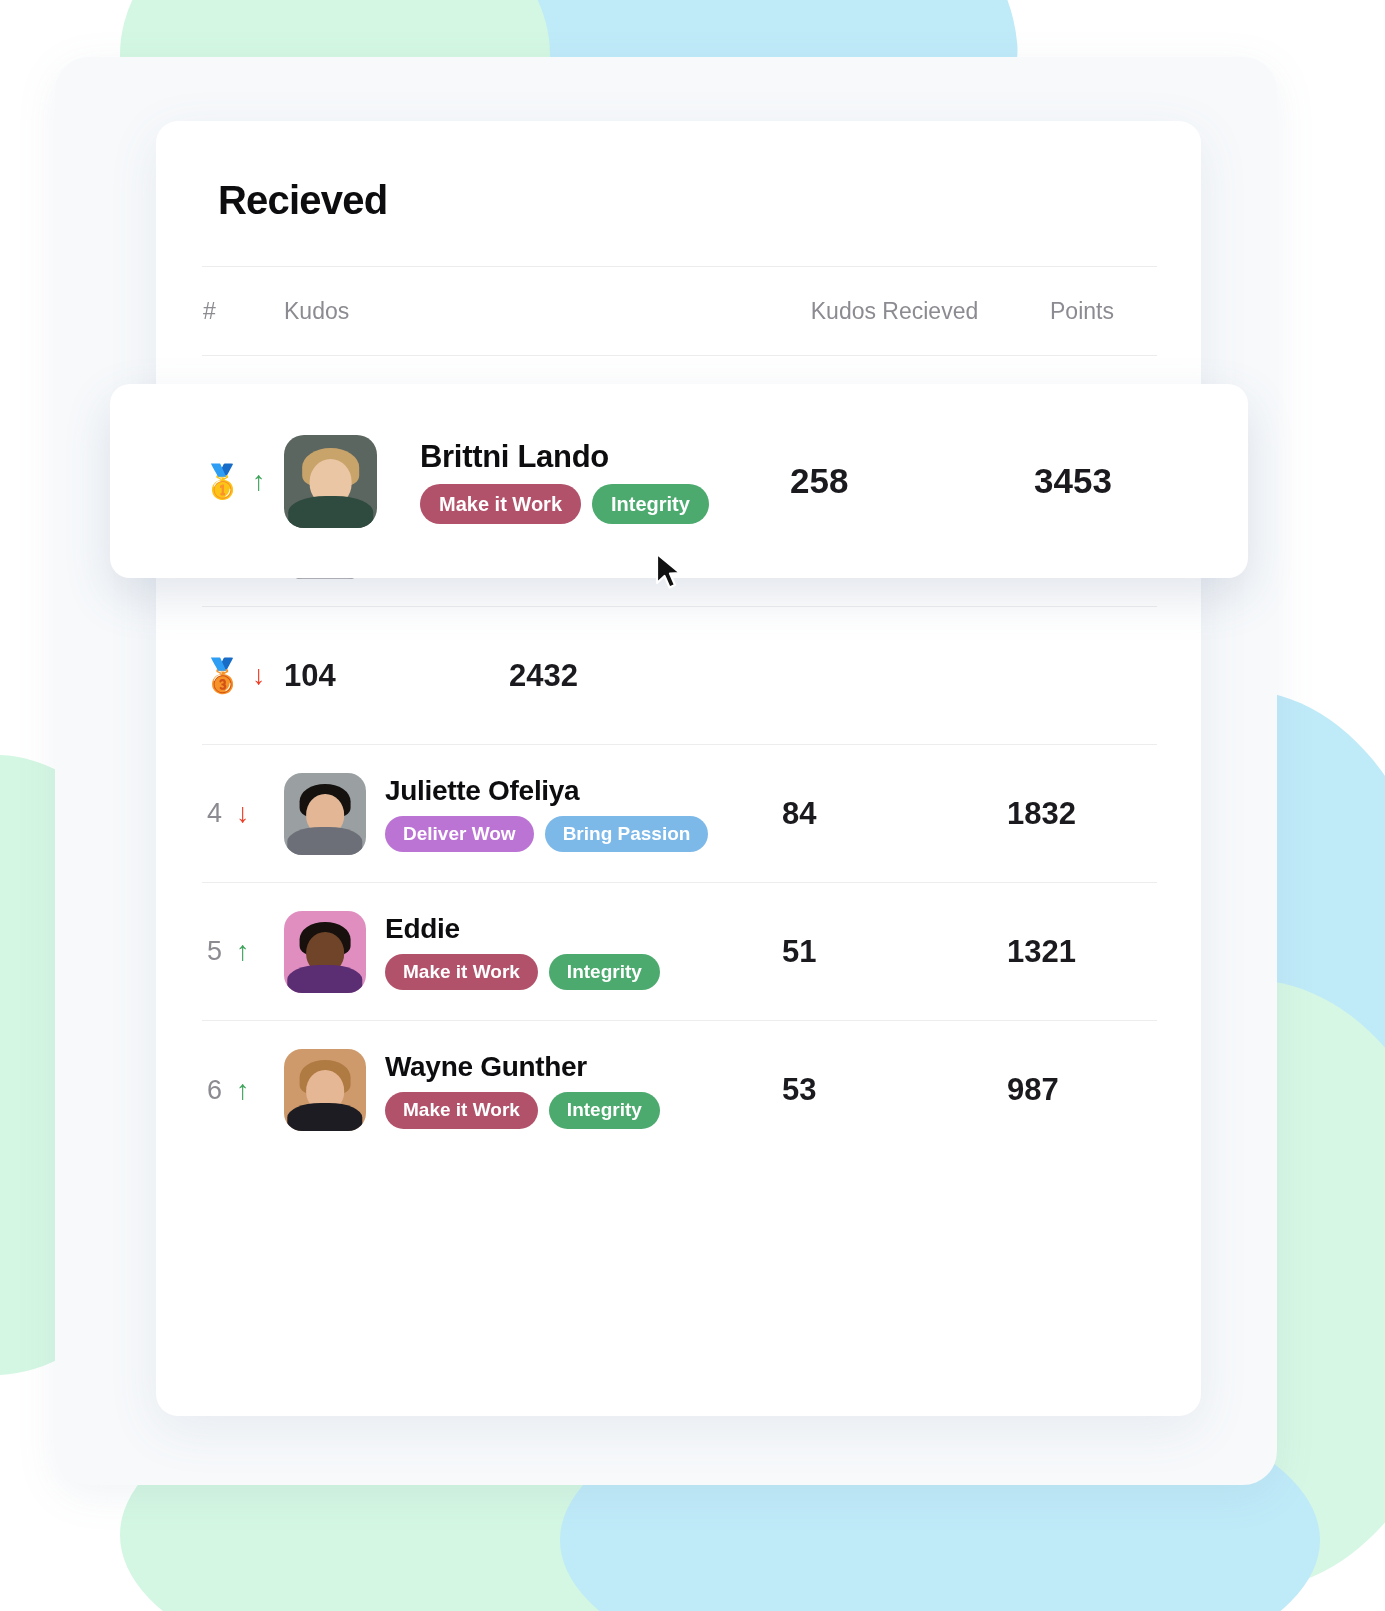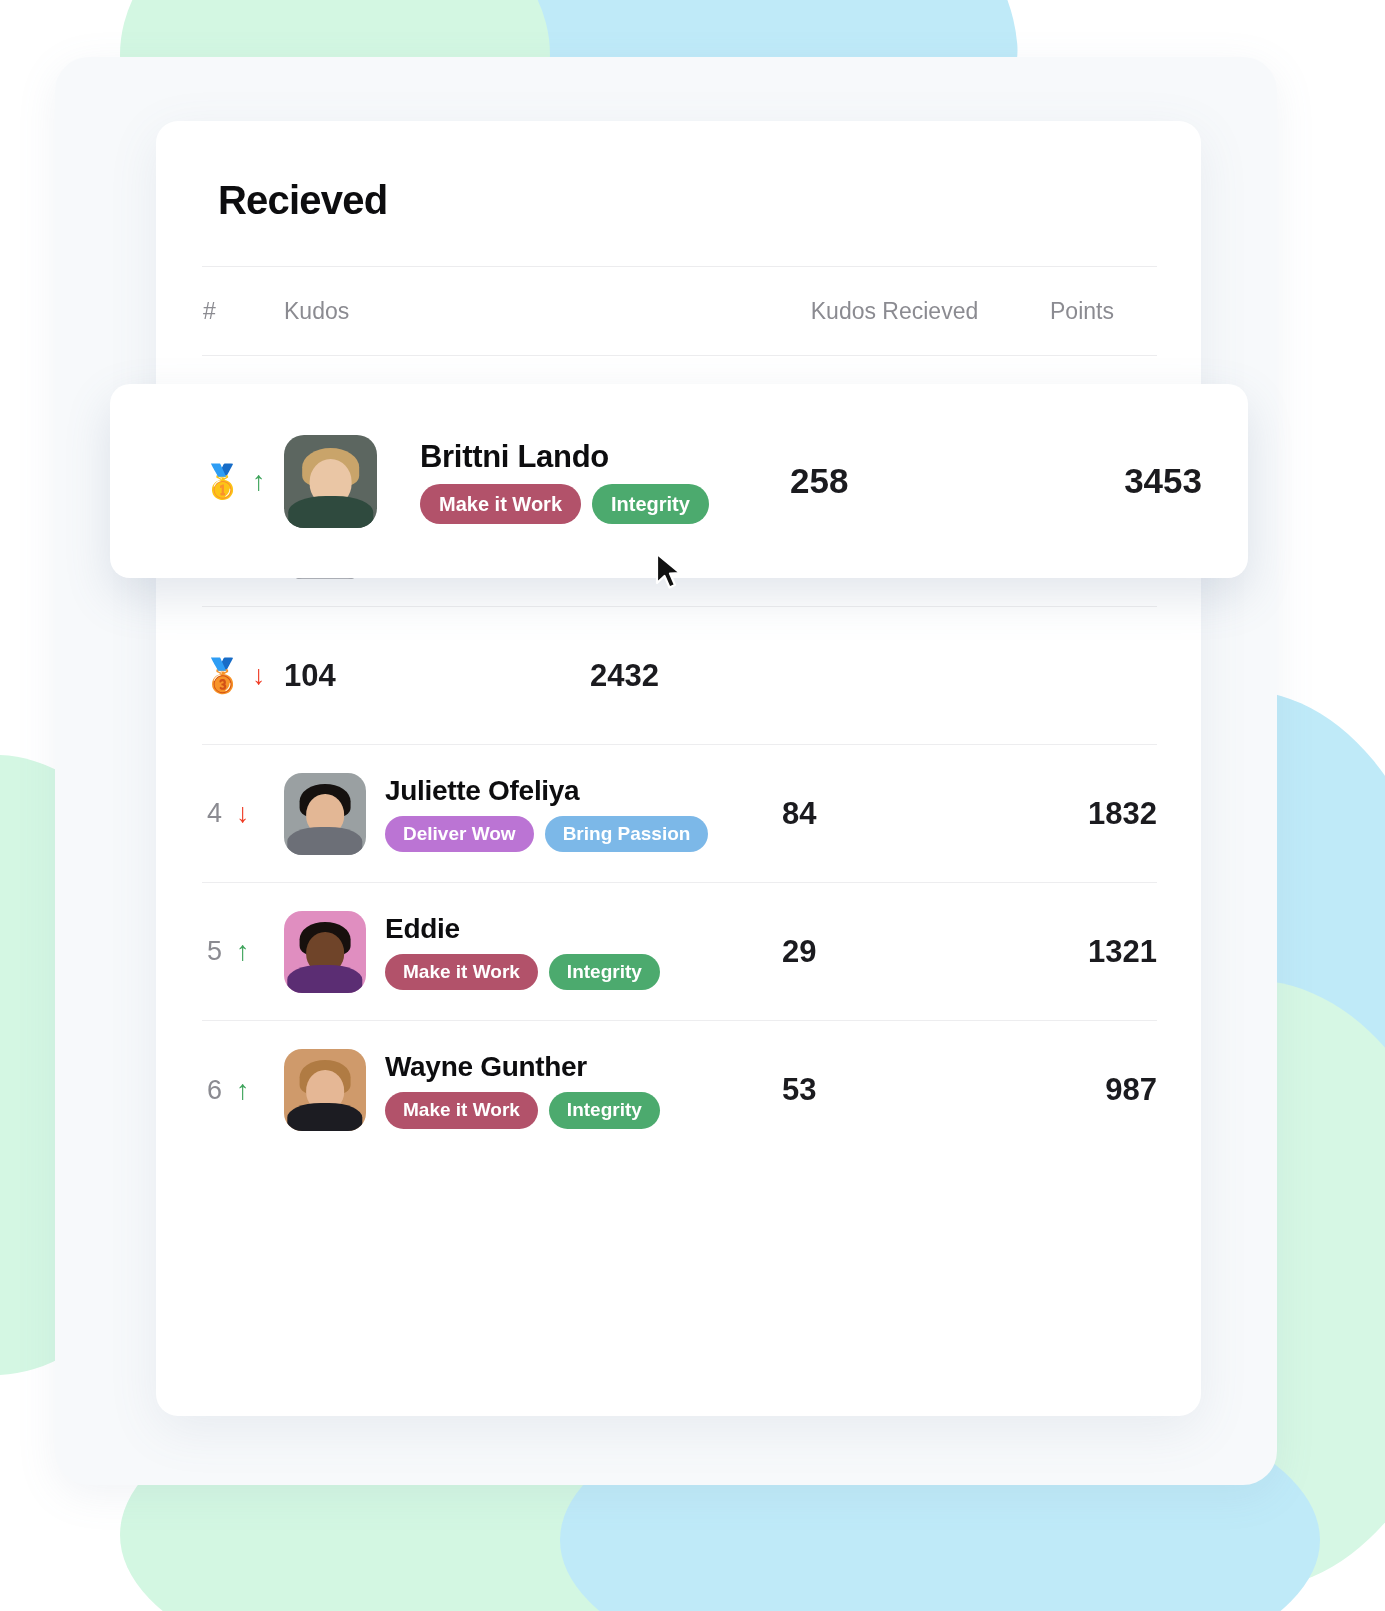--- a/index.html
+++ b/index.html
@@ -171,21 +171,21 @@
 
   .kudos-cell {
     width:225px;
     text-align:left;
     font-size:31px;
     font-weight:700;
     color:#1b1b1f;
   }
   .points-cell {
     width:150px;
-    text-align:right;
+    text-align:left;
     font-size:31px;
     font-weight:700;
     color:#1b1b1f;
   }
 
   
   .hover-row {
     position:absolute;
     left:110px; top:384px;
     width:1138px; height:194px;
@@ -327,21 +327,21 @@
               <div class="av-body" style="background:#5b2d73"></div>
             </div>
             <div class="person-text">
               <div class="person-name">Eddie</div>
               <div class="tags">
                 <span class="tag" style="background:#b2526a">Make it Work</span>
                 <span class="tag" style="background:#4caa6e">Integrity</span>
               </div>
             </div>
           </div>
-          <div class="kudos-cell">29</div>
+          <div class="kudos-cell">51</div>
           <div class="points-cell">1321</div>
         </div>
         <div class="row">
           <div class="rank-cell">
             <span class="rank-num">6</span>
             <span class="arrow up">↑</span>
           </div>
           <div class="person-cell">
             <div class="avatar" title="Wayne Gunther">
               <div class="av-bg" style="background:#cf9a6b"></div>

